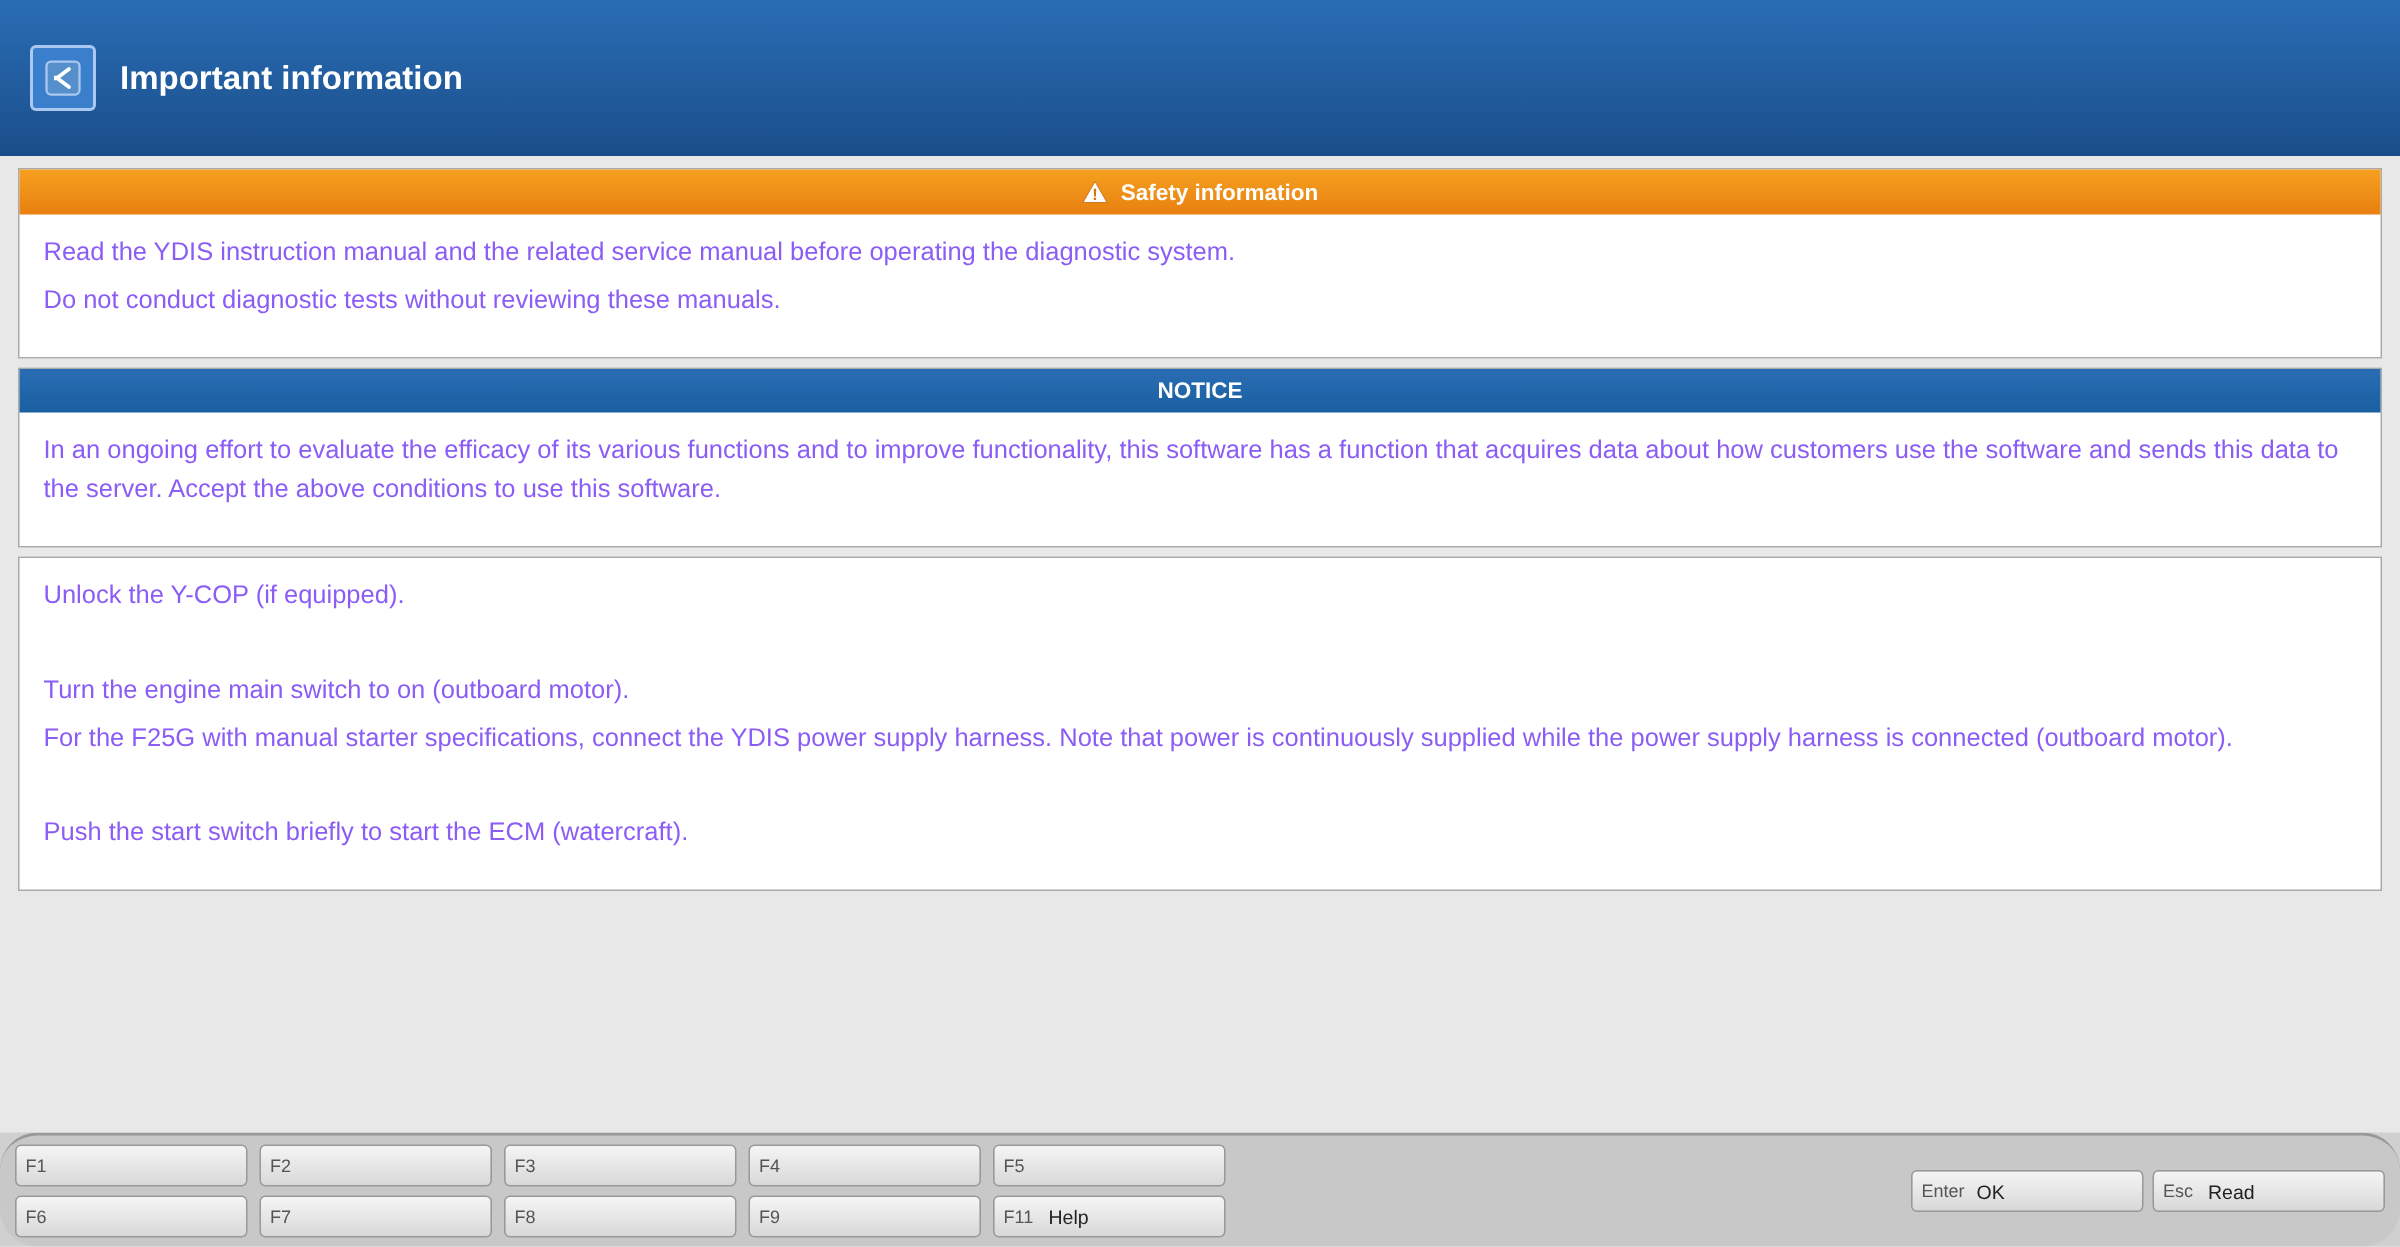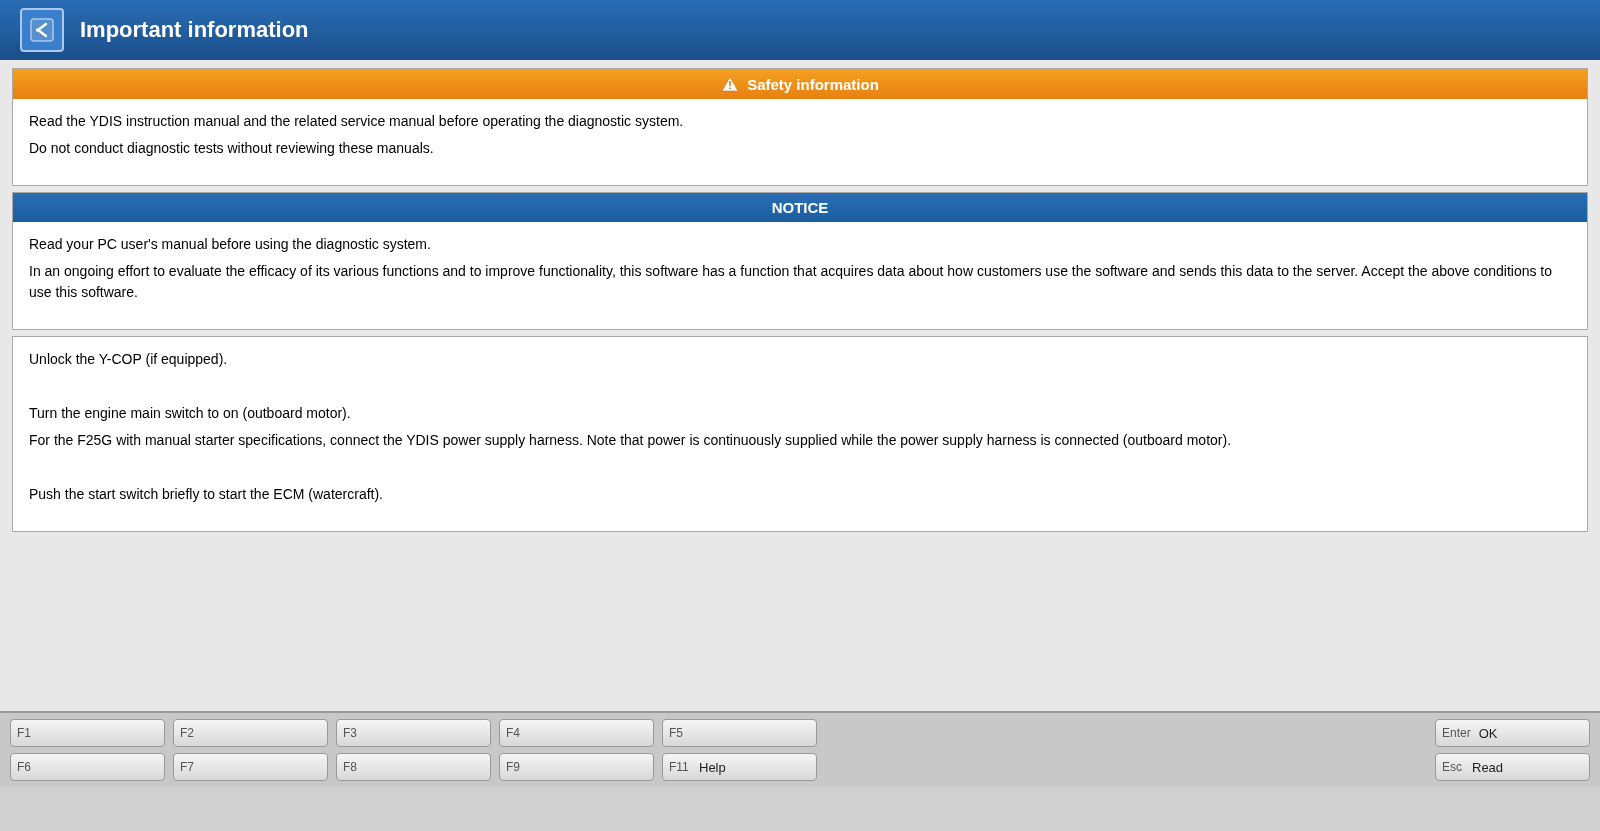--- a/index.html
+++ b/index.html
@@ -8,21 +8,21 @@
       font-size: 14px;
       background: #d0d0d0;
       width: 1600px;
       height: 831px;
       overflow: hidden;
     }
 
     
     .header {
       background: linear-gradient(to bottom, #2a6db5, #1a4e8a);
-      height: 60px;
+      height: 104px;
       display: flex;
       align-items: center;
       padding: 0 20px;
       gap: 16px;
     }
     .header-icon {
       width: 44px;
       height: 44px;
       background: #3a7fcc;
       border: 2px solid #aac8f0;
@@ -74,36 +74,37 @@
       background: linear-gradient(to bottom, #2a6db5, #1a5fa0);
       color: white;
     }
     .section-header.setup {
       background: linear-gradient(to bottom, #8aabcc, #6a90b8);
       color: #333;
     }
     .section-body {
       padding: 12px 16px 20px 16px;
       line-height: 1.5;
-      font-size: 14px;
-      color: #000000;
+      font-size: 17px;
+      color: #8b5cf6;
     }
     .section-body p {
       margin-bottom: 6px;
     }
 
     
     .bottom-bar {
       height: 76px;
       background: #c8c8c8;
       border-top: 2px solid #999;
       display: flex;
       align-items: center;
       padding: 0 10px;
       gap: 8px;
+      border-radius: 25px;
     }
     .fkey-btn {
       background: linear-gradient(to bottom, #f5f5f5, #d8d8d8);
       border: 1px solid #999;
       border-radius: 4px;
       padding: 4px 0;
       min-width: 155px;
       text-align: left;
       display: flex;
       align-items: center;
@@ -129,21 +130,20 @@
       min-width: 155px;
       text-align: left;
       display: flex;
       align-items: center;
       cursor: pointer;
       font-size: 13px;
       color: #222;
     }
     .right-group {
       display: flex;
-      flex-direction: column;
       gap: 6px;
       margin-left: auto;
     }
   </style>
 </head>
 <body>
 
 <div class="header">
   <div class="header-icon">
     <svg width="28" height="28" viewBox="0 0 28 28" fill="none">
@@ -169,21 +169,20 @@
       <p>Read the YDIS instruction manual and the related service manual before operating the diagnostic system.</p>
       <p>Do not conduct diagnostic tests without reviewing these manuals.</p>
     </div>
   </div>
 
   <div class="section">
     <div class="section-header notice">
       <span>NOTICE</span>
     </div>
     <div class="section-body">
-      <p>Read your PC user's manual before using the diagnostic system.</p>
       <p>In an ongoing effort to evaluate the efficacy of its various functions and to improve functionality, this software has a function that acquires data about how customers use the software and sends this data to the server. Accept the above conditions to use this software.</p>
     </div>
   </div>
 
   <div class="section">
     <div class="section-body">
       <p>Unlock the Y-COP (if equipped).</p>
       <p>&nbsp;</p>
       <p>Turn the engine main switch to on (outboard motor).</p>
       <p>For the F25G with manual starter specifications, connect the YDIS power supply harness. Note that power is continuously supplied while the power supply harness is connected (outboard motor).</p>

